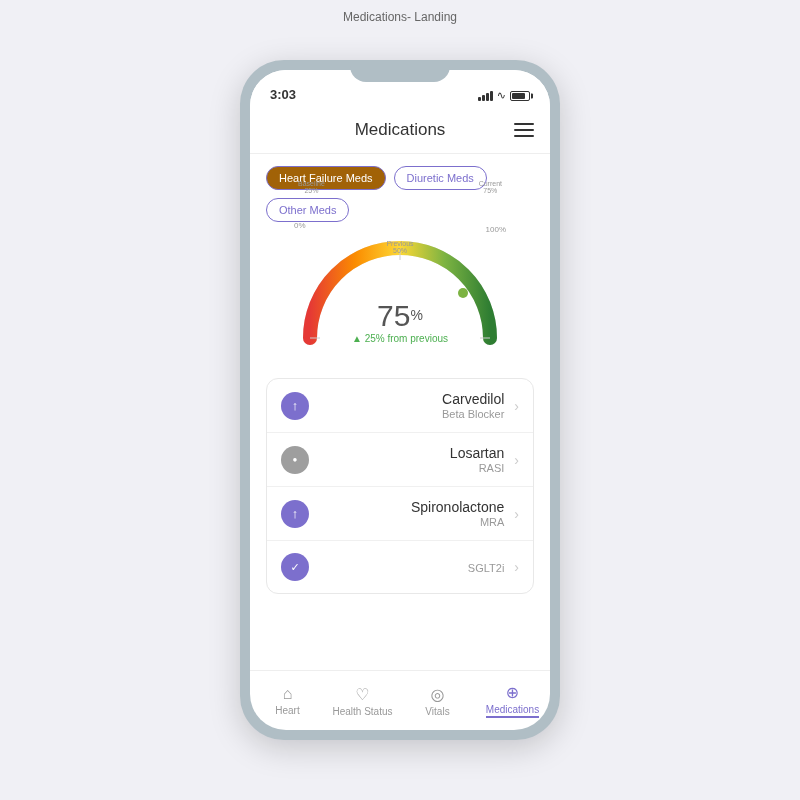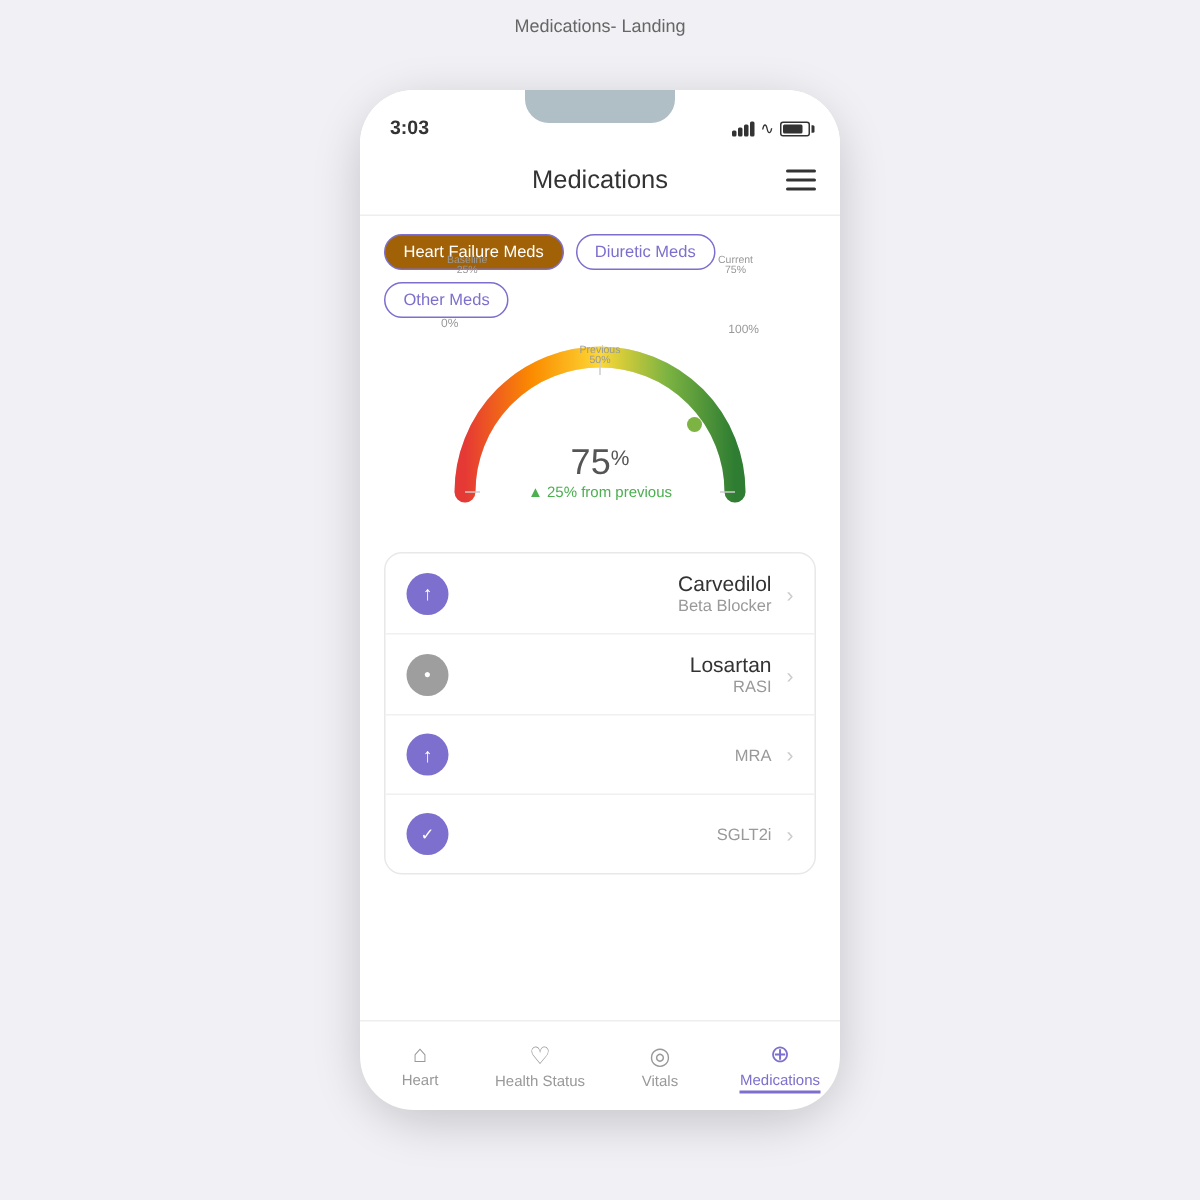--- a/index.html
+++ b/index.html
@@ -21,20 +21,21 @@
       font-size: 12px;
       color: #666;
       white-space: nowrap;
     }
 
     .phone-outer {
       width: 320px;
       height: 680px;
       background: #b0bec5;
       border-radius: 44px;
+      padding: 10px;
       box-shadow: 0 8px 32px rgba(0,0,0,0.18);
       position: relative;
     }
 
     .phone-inner {
       width: 100%;
       height: 100%;
       background: #fff;
       border-radius: 36px;
       overflow: hidden;
@@ -213,21 +214,21 @@
 
     .gauge-center-text {
       position: absolute;
       bottom: 14px;
       left: 50%;
       transform: translateX(-50%);
       text-align: center;
     }
 
     .gauge-value {
-      font-size: 24px;
+      font-size: 30px;
       font-weight: 300;
       color: #555;
       line-height: 1;
     }
 
     .gauge-percent {
       font-size: 14px;
       color: #555;
       vertical-align: super;
       line-height: 1;
@@ -489,20 +490,21 @@
             <div class="med-info">
               <div class="med-name">Losartan</div>
               <div class="med-type">RASI</div>
             </div>
             <span class="med-chevron">›</span>
           </div>
 
           <div class="med-item">
             <div class="med-icon up">↑</div>
             <div class="med-info">
+              <div class="med-name">Spironolactone</div>
               <div class="med-type">MRA</div>
             </div>
             <span class="med-chevron">›</span>
           </div>
 
           <div class="med-item">
             <div class="med-icon check" style="font-size:11px;">✓</div>
             <div class="med-info">
               <div class="med-type">SGLT2i</div>
             </div>

